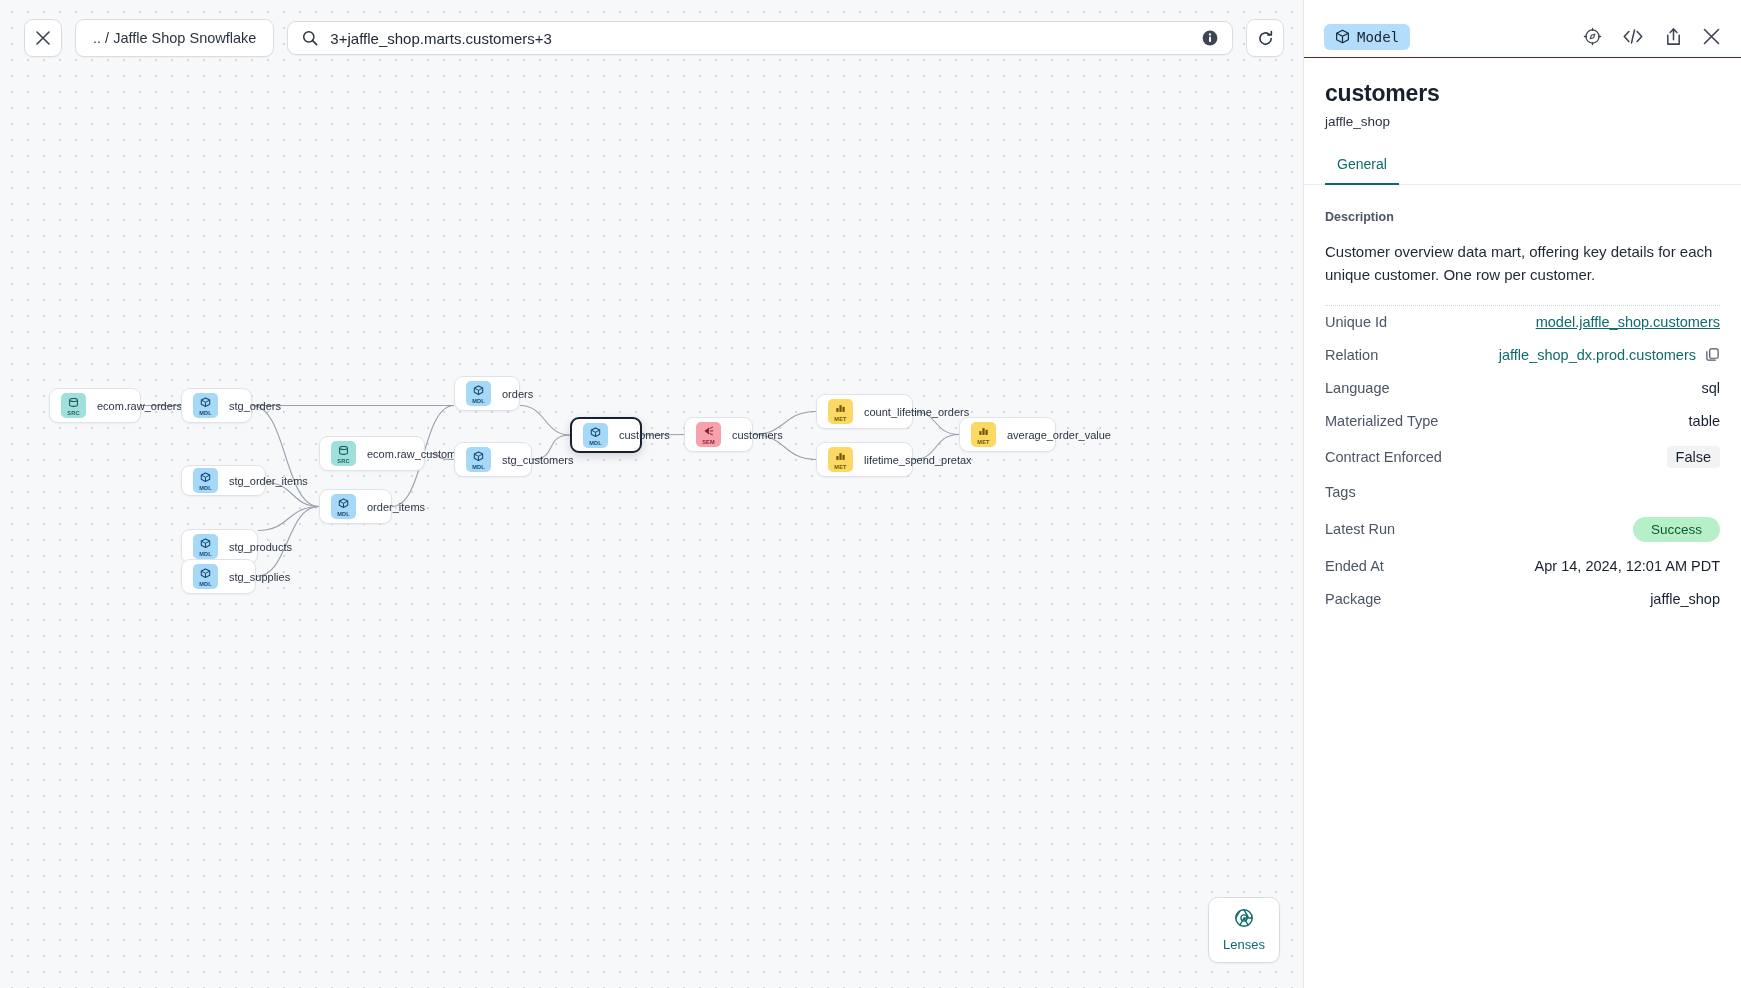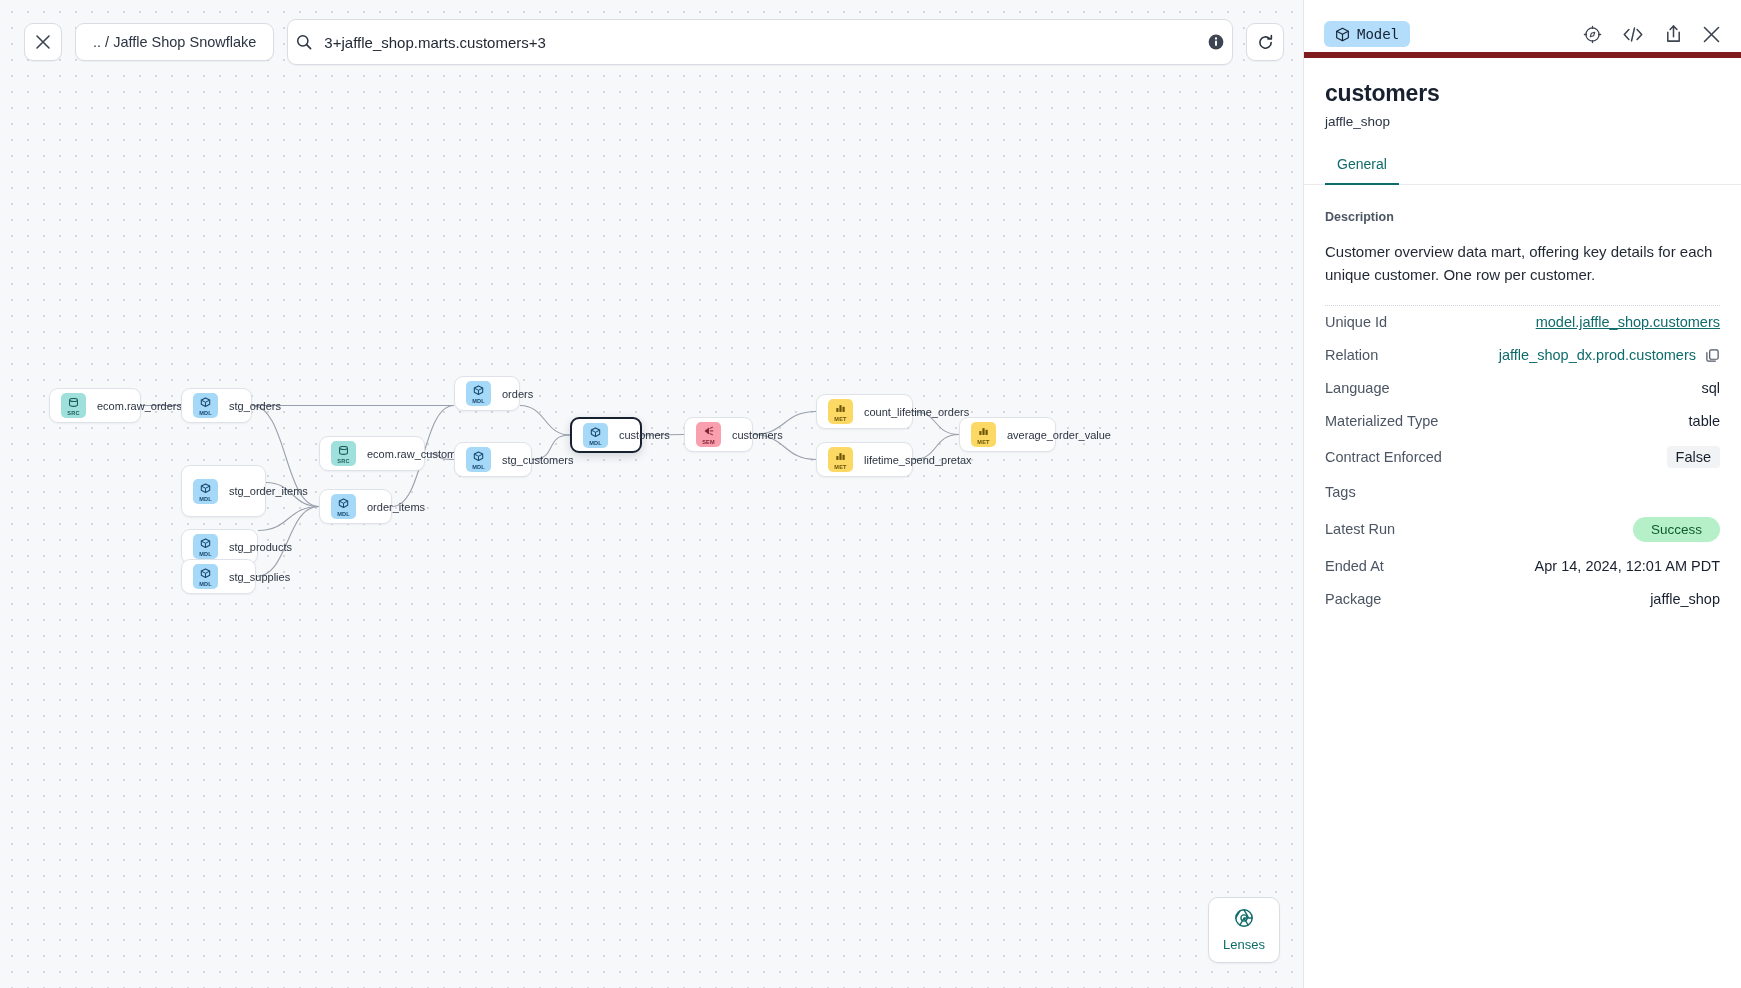--- a/index.html
+++ b/index.html
@@ -39,26 +39,26 @@
     display: flex; align-items: center; justify-content: center;
     cursor: pointer;
     color: #3c4451;
     box-shadow: 0 1px 1px rgba(16,24,40,.04);
   }
   .tb-crumb {
     padding: 0 17px; font-size: 14.5px; color: #2b3442; white-space: nowrap;
   }
   .searchbar {
     position: relative;
-    width: 946px; height: 46px;
+    width: 946px; height: 34px;
     background: #fff;
     border: 1px solid #d9dde3;
     border-radius: 9px;
     display: flex; align-items: center;
-    padding: 0 8px;
+    padding: 0 14px;
     box-shadow: 0 1px 1px rgba(16,24,40,.04);
   }
   .searchbar .q { margin-right: 12px; display:flex; align-items:center; color:#2b3442; }
   .searchbar .val {
     font-size: 15px; color: #222a35; flex: 1;
     overflow: hidden; white-space: nowrap;
   }
   .searchbar .info-dot { margin-left: auto; display:flex; }
 
   
@@ -118,21 +118,21 @@
     flex: 1 1 auto;
     height: 988px;
     background: #fff;
     border-left: 1px solid #e4e7ec;
     display: flex; flex-direction: column;
   }
   .panel-top {
     height: 58px; flex: 0 0 58px;
     display: flex; align-items: center;
     padding: 16px 21px 0 20px;
-    border-bottom: 6px solid #7f1d1d;
+    border-bottom: 1px solid #7f1d1d;
   }
   .chip {
     display: inline-flex; align-items: center; gap: 7px;
     background: #b3ddfb; color: #152334;
     border-radius: 6px; padding: 5px 11px;
     font-size: 14px;
     font-family: "DejaVu Sans Mono", monospace;
     cursor: pointer;
   }
   .panel-icons { margin-left: auto; display: flex; align-items: center; gap: 20px; color: #3c4451; }
@@ -162,21 +162,21 @@
 
   .row {
     display: flex; align-items: center; justify-content: space-between;
     min-height: 33px; padding: 8px 0;
     gap: 28px;
   }
   .rk { font-size: 14.5px; color: #4b5563; white-space: nowrap; }
   .rv { font-size: 14.5px; color: #17202e; text-align: right; }
   .rv.link { color: #0f6b6b; text-decoration: underline; cursor: pointer; }
   .rv.plainlink { color: #0f6b6b; cursor: pointer; }
-  .rv-wrap { display: flex; align-items: flex-end; gap: 9px; }
+  .rv-wrap { display: flex; align-items: flex-start; gap: 9px; }
   .pillgray {
     background: #f2f3f5; border-radius: 4px; padding: 3px 9px;
     font-size: 14.5px; color: #17202e;
   }
   .pillgreen {
     background: #b6f0c9; color: #0d5a2a; border-radius: 999px;
     padding: 5px 18px; font-size: 13.5px;
   }
   .copy-ic { cursor: pointer; color: #4b5563; display: flex; }
 </style>
@@ -252,21 +252,21 @@
           <div class="node" style="left: 181px; top: 388px; width: 71px; height: 35px;">
             <span class="badge MDL">
               <span class="bi"><svg width="11" height="10" viewBox="0 0 12 11">
                   <path d="M6 1 L10.6 3.4 L10.6 8 L6 10.4 L1.4 8 L1.4 3.4 Z" fill="none" stroke="currentColor" stroke-width="1.2" stroke-linejoin="round"></path>
                   <path d="M1.4 3.4 L6 5.8 L10.6 3.4 M6 5.8 L6 10.4" fill="none" stroke="currentColor" stroke-width="1.1"></path>
                 </svg></span>
               <span class="bl">MDL</span>
             </span>
             <span class="nlabel">stg_orders</span>
           </div>
-          <div class="node" style="left: 181px; top: 465px; width: 85px; height: 52px;">
+          <div class="node" style="left: 181px; top: 465px; width: 85px; height: 31px;">
             <span class="badge MDL">
               <span class="bi"><svg width="11" height="10" viewBox="0 0 12 11">
                   <path d="M6 1 L10.6 3.4 L10.6 8 L6 10.4 L1.4 8 L1.4 3.4 Z" fill="none" stroke="currentColor" stroke-width="1.2" stroke-linejoin="round"></path>
                   <path d="M1.4 3.4 L6 5.8 L10.6 3.4 M6 5.8 L6 10.4" fill="none" stroke="currentColor" stroke-width="1.1"></path>
                 </svg></span>
               <span class="bl">MDL</span>
             </span>
             <span class="nlabel">stg_order_items</span>
           </div>
           <div class="node" style="left: 181px; top: 513px; width: 77px; height: 35px; margin-top: 16px;">

